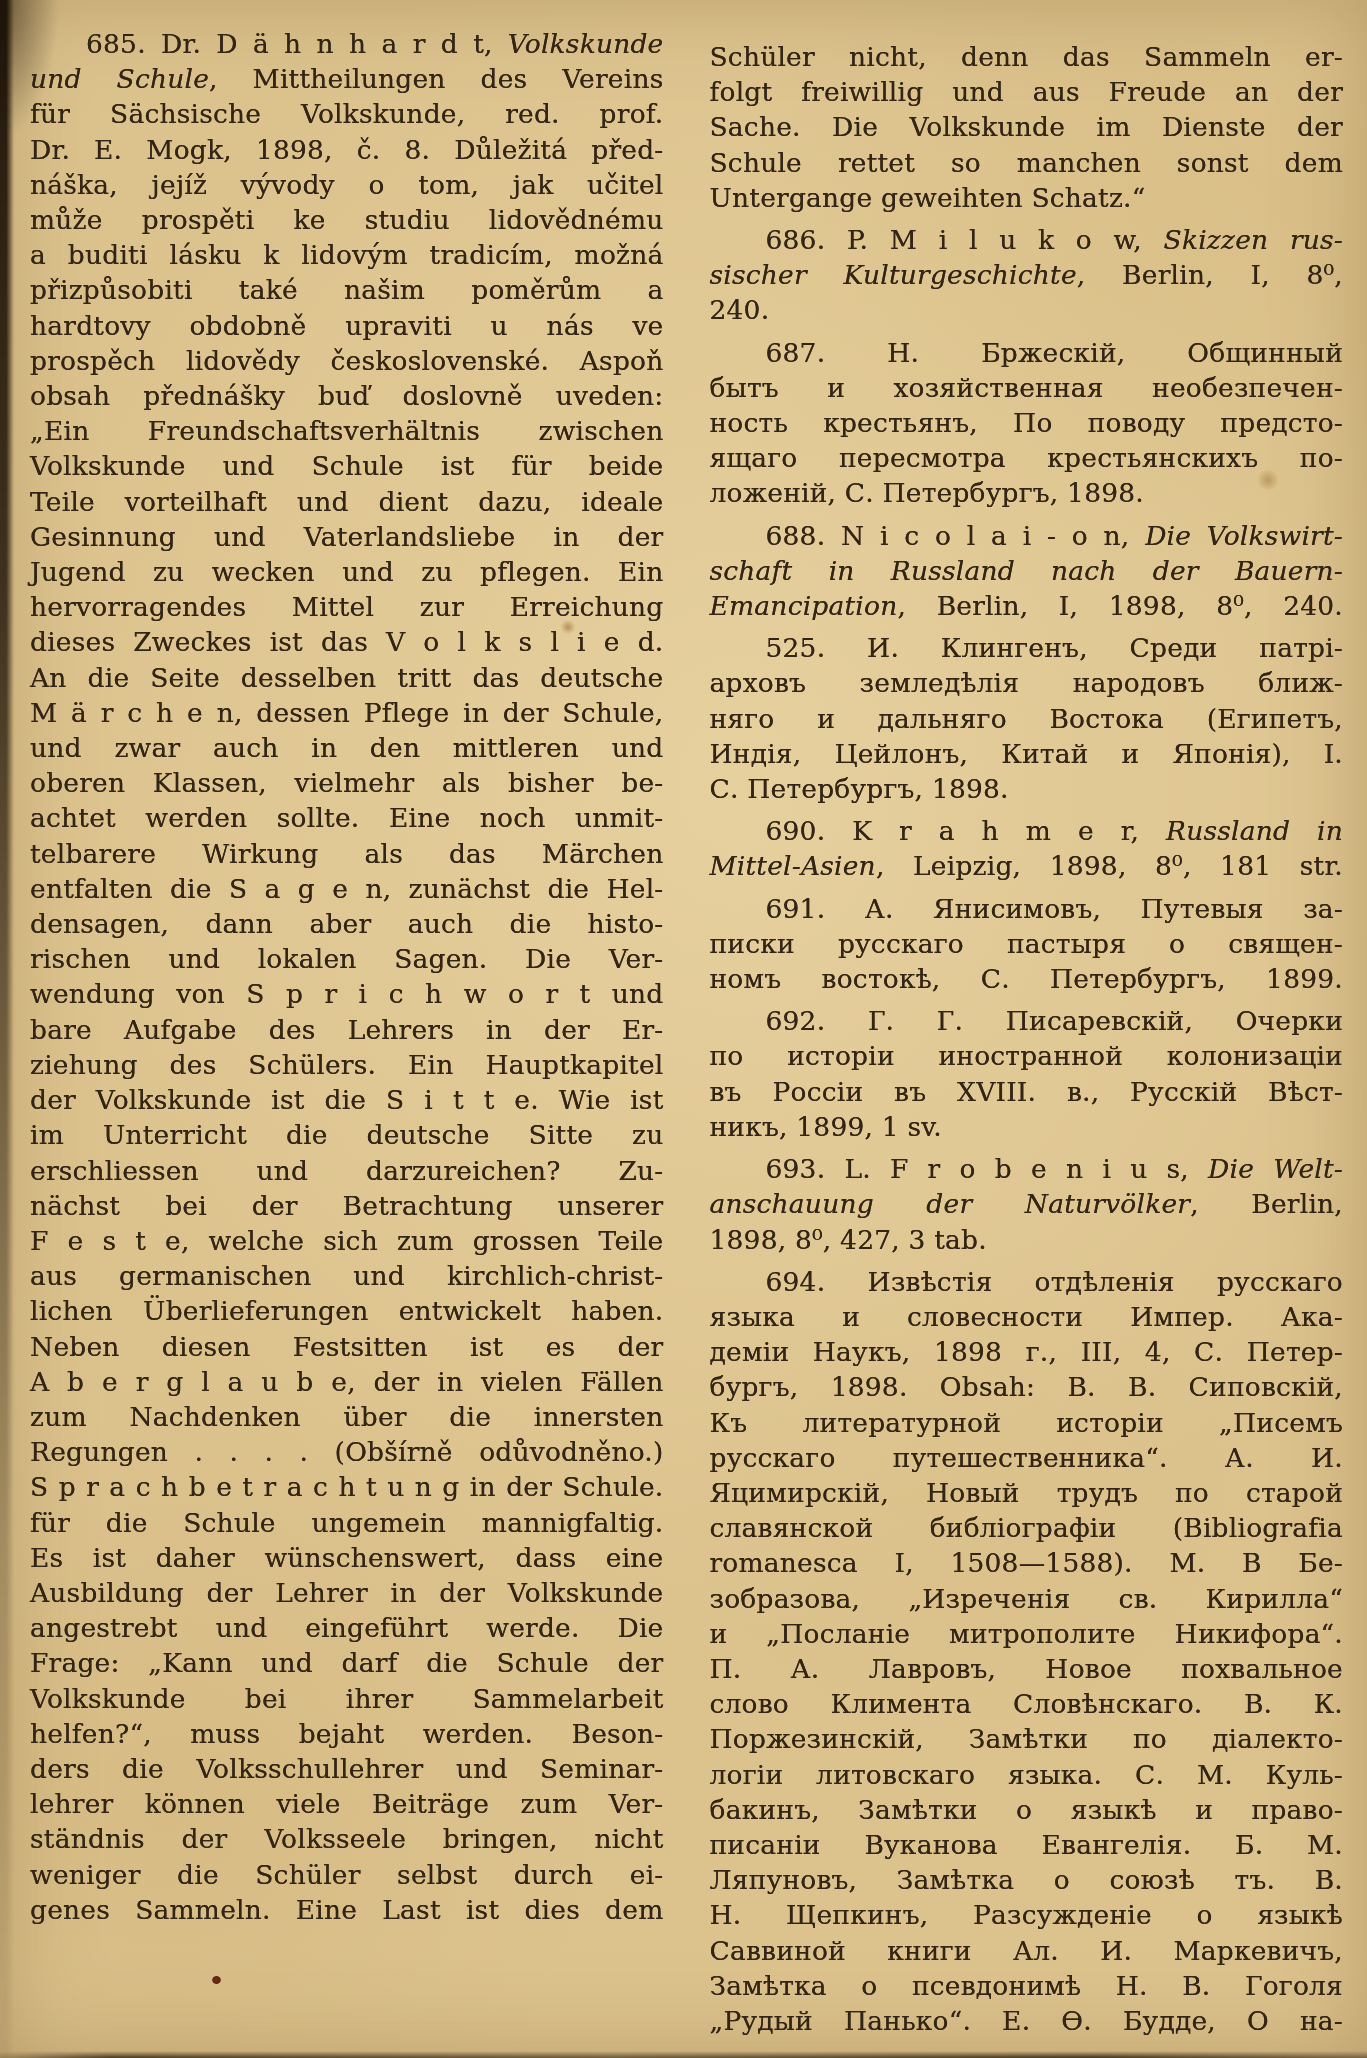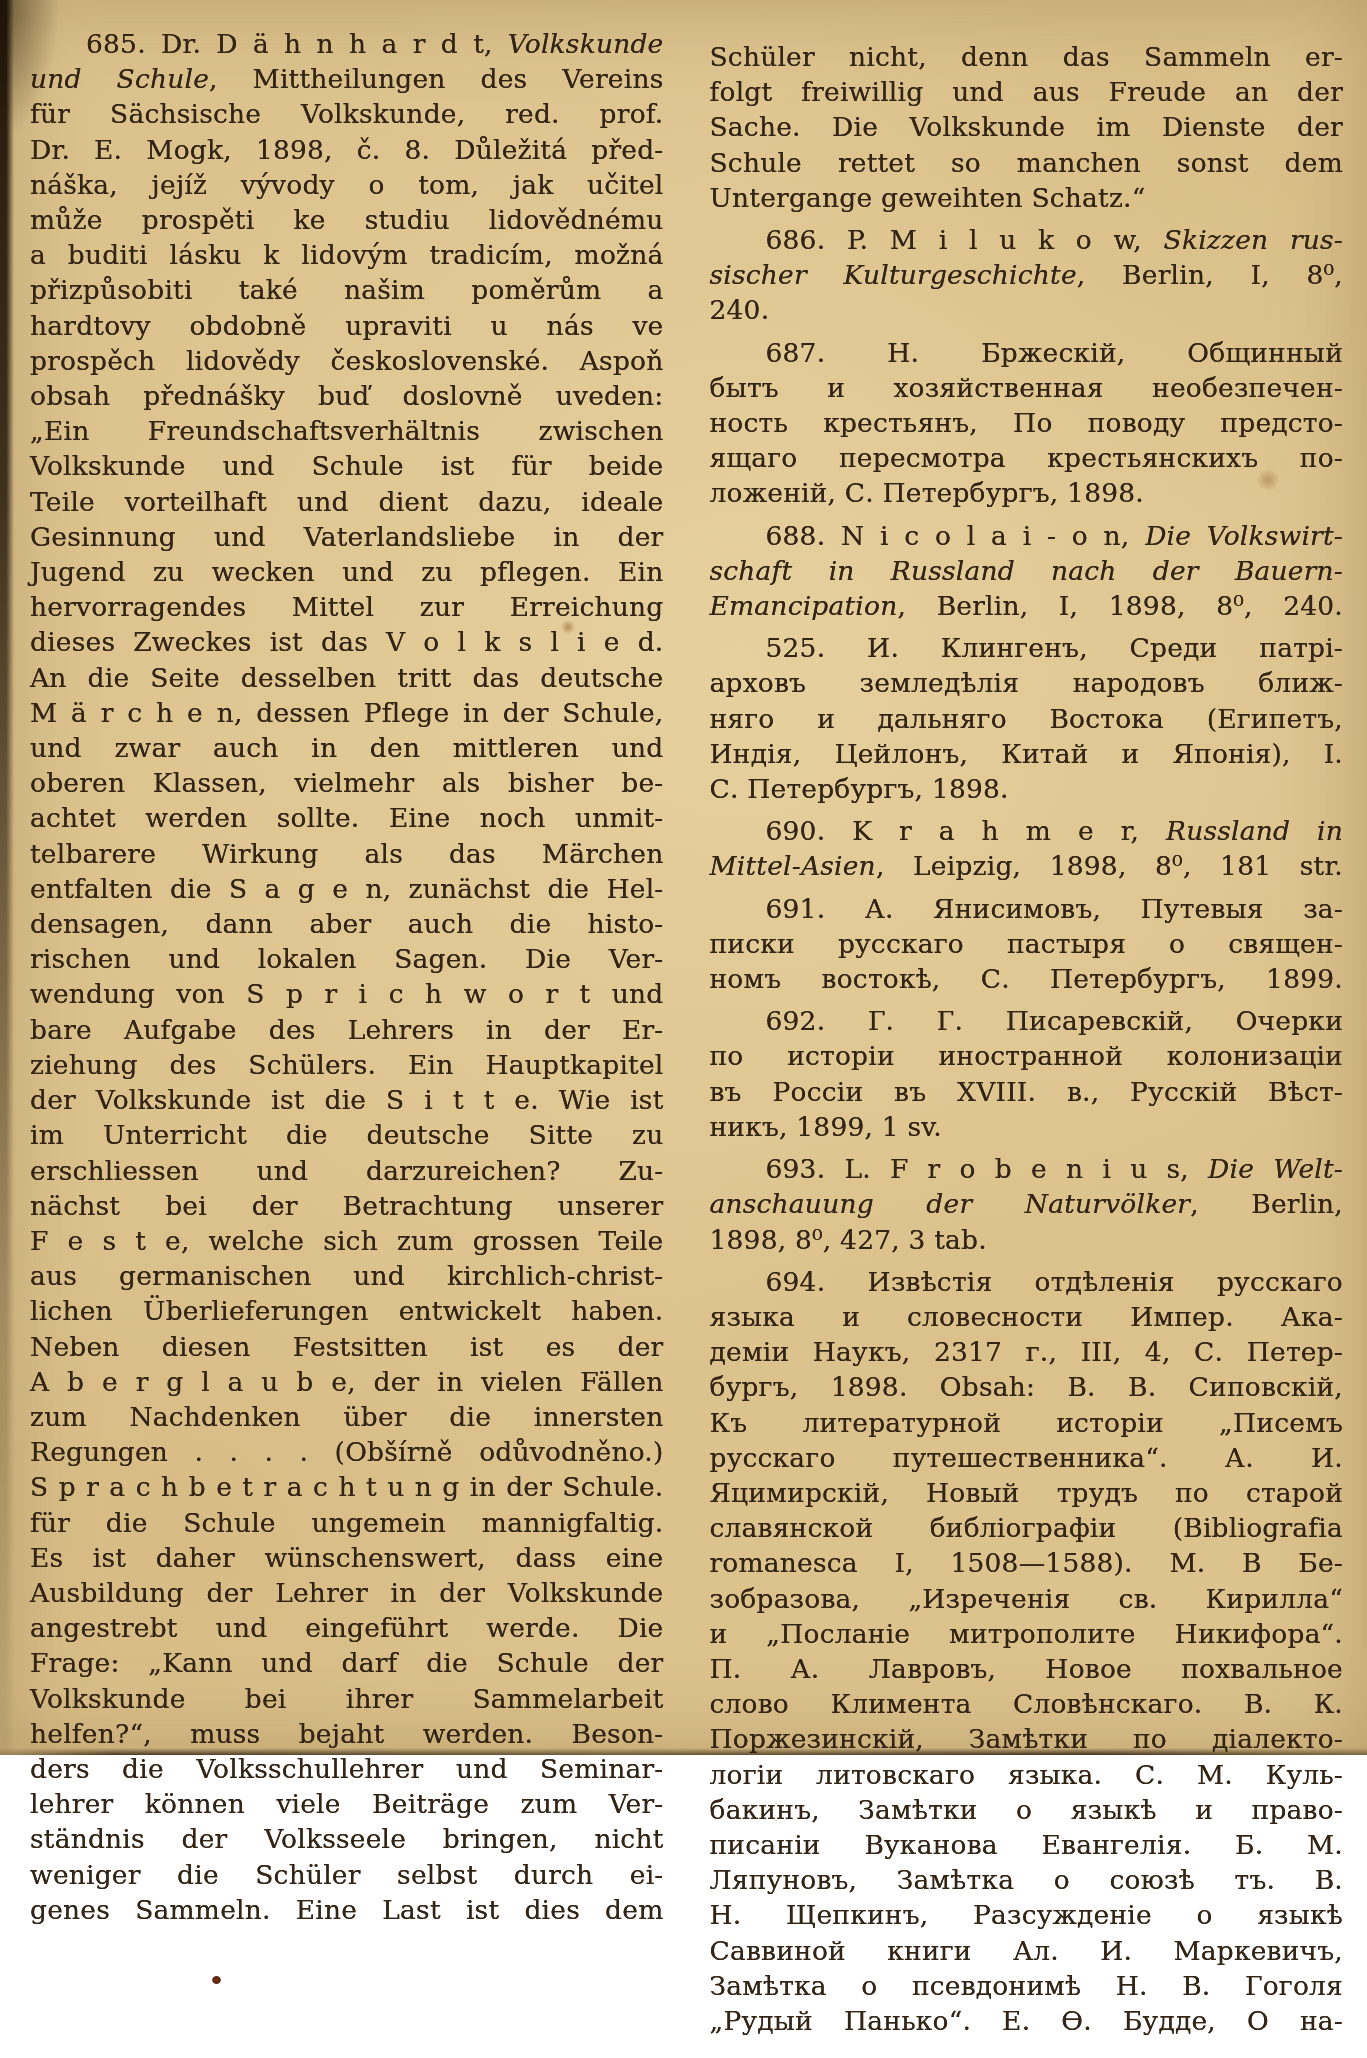--- a/index.html
+++ b/index.html
@@ -9,21 +9,21 @@
     --edge:#1a1005;
   }
   html,body{margin:0;padding:0;}
   body{
     width:1367px;height:2058px;
     font-family:"DejaVu Serif","Liberation Serif",serif;
     overflow:hidden;
   }
   .page{
     position:relative;
-    width:1367px;height:1755px;
+    width:1367px;height:2058px;
     color:var(--ink);
     background:
       radial-gradient(ellipse 90% 70% at 54% 38%, rgba(238,220,172,.55) 0%, rgba(238,220,172,0) 60%),
       radial-gradient(ellipse 40% 25% at 82% 12%, rgba(210,180,120,.35) 0%, rgba(210,180,120,0) 70%),
       radial-gradient(ellipse 45% 30% at 12% 88%, rgba(205,175,118,.35) 0%, rgba(205,175,118,0) 70%),
       radial-gradient(ellipse 30% 18% at 70% 72%, rgba(214,186,128,.30) 0%, rgba(214,186,128,0) 70%),
       var(--paper);
     box-shadow:inset 0 0 90px rgba(120,88,40,.35);
   }
   .columns{
@@ -196,21 +196,21 @@
           <div class="line short"><span>никъ, 1899, 1 sv.</span></div>
         </div>
         <div class="entry">
           <div class="line indent"><span>693. L. F r o b e n i u s, </span><span class="it">Die Welt-</span></div>
           <div class="line"><span class="it">anschauung der Naturvölker</span><span>, Berlin,</span></div>
           <div class="line short"><span>1898, 8⁰, 427, 3 tab.</span></div>
         </div>
         <div class="entry">
           <div class="line indent"><span>694. Извѣстія отдѣленія русскаго</span></div>
           <div class="line"><span>языка и словесности Импер. Ака-</span></div>
-          <div class="line"><span>деміи Наукъ, 2317 г., III, 4, С. Петер-</span></div>
+          <div class="line"><span>деміи Наукъ, 1898 г., III, 4, С. Петер-</span></div>
           <div class="line"><span>бургъ, 1898. Obsah: В. В. Сиповскій,</span></div>
           <div class="line"><span>Къ литературной исторіи „Писемъ</span></div>
           <div class="line"><span>русскаго путешественника“. А. И.</span></div>
           <div class="line"><span>Яцимирскій, Новый трудъ по старой</span></div>
           <div class="line"><span>славянской библіографіи (Bibliografia</span></div>
           <div class="line"><span>romanesca I, 1508—1588). М. В Бе-</span></div>
           <div class="line"><span>зобразова, „Изреченія св. Кирилла“</span></div>
           <div class="line"><span>и „Посланіе митрополите Никифора“.</span></div>
           <div class="line"><span>П. А. Лавровъ, Новое похвальное</span></div>
           <div class="line"><span>слово Климента Словѣнскаго. В. К.</span></div>

